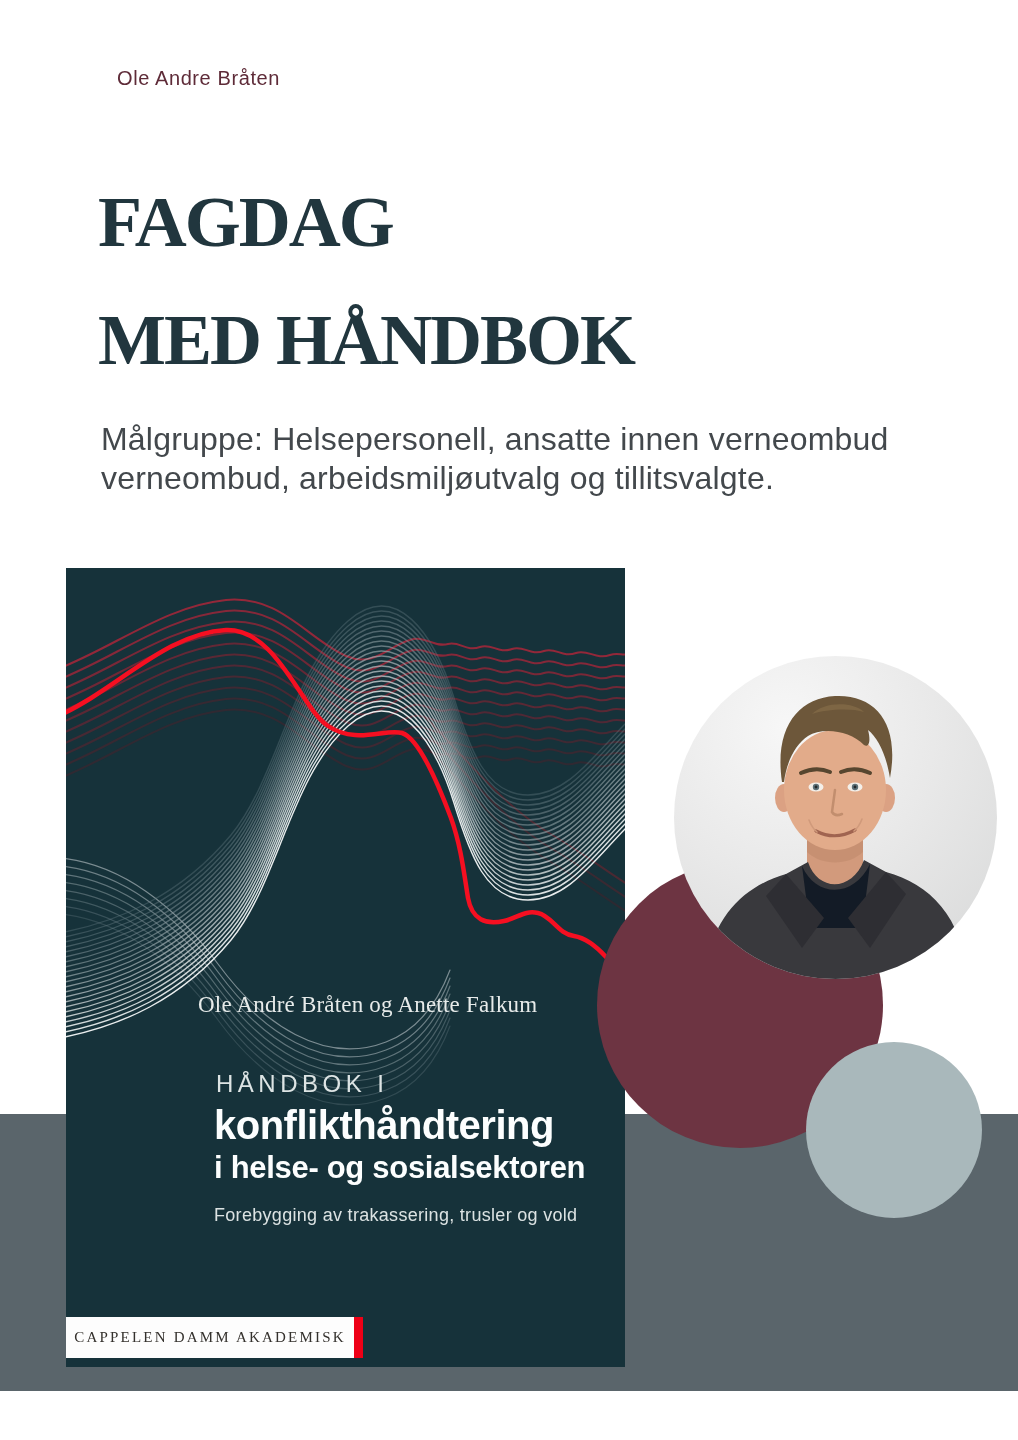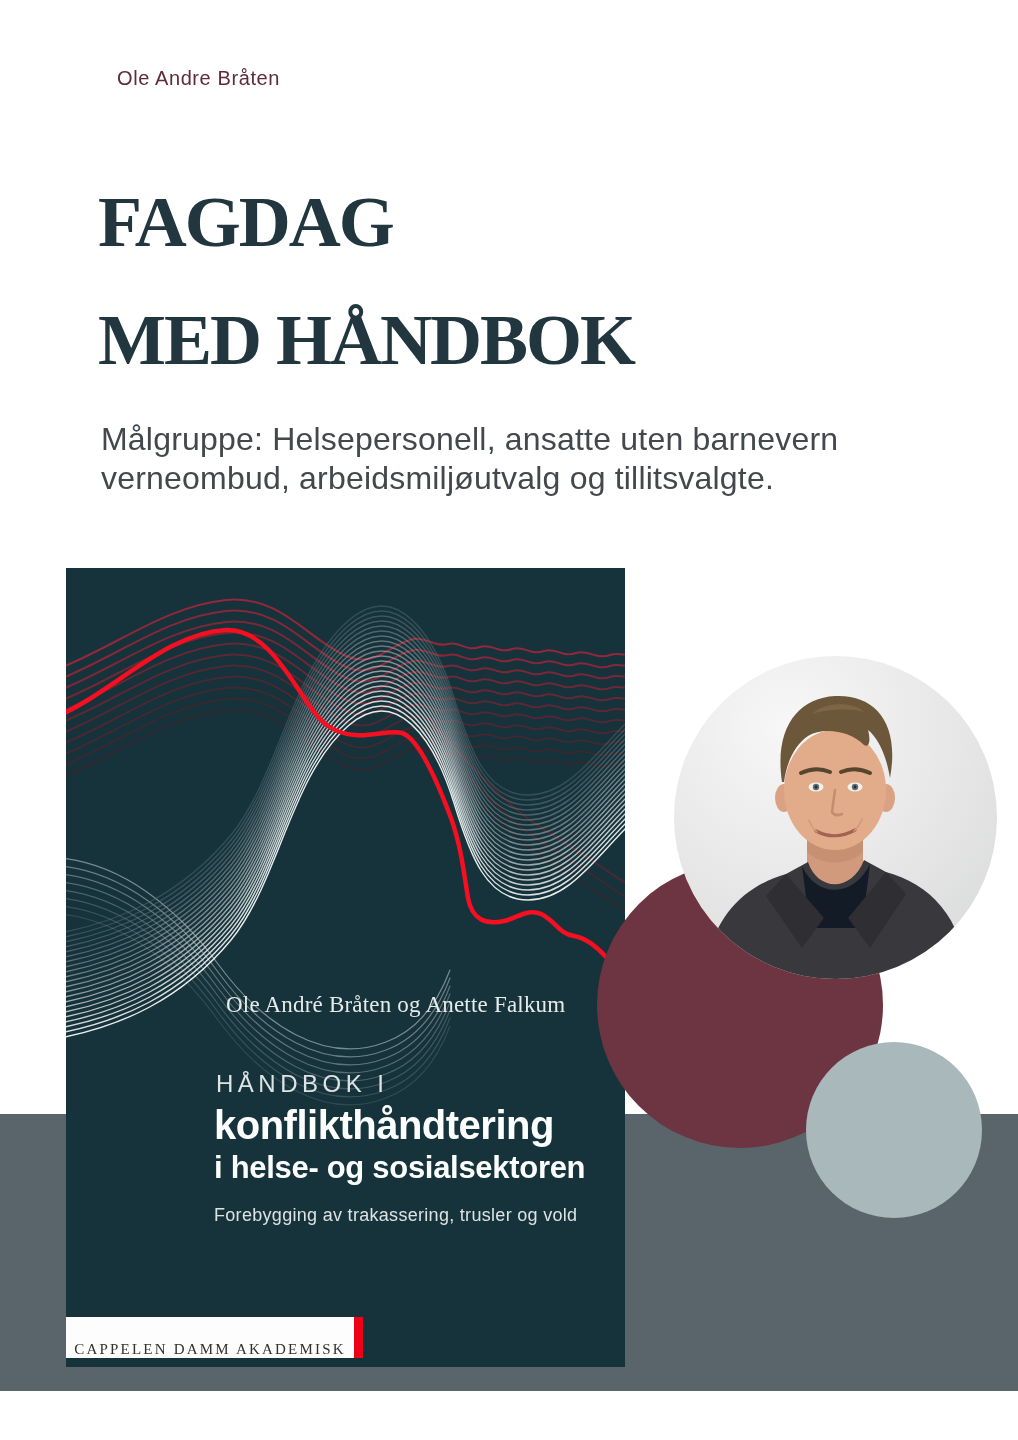--- a/index.html
+++ b/index.html
@@ -22,42 +22,42 @@
     left:101px;top:420px;font-size:32px;line-height:39px;color:#43484c;
     letter-spacing:.2px;
   }
   .audience span{display:block;white-space:nowrap;}
   .footer-band{left:0;top:1114px;width:1018px;height:277px;background:#5a656b;}
   .book{
     left:66px;top:568px;width:559px;height:799px;background:#16323a;overflow:hidden;
   }
   .book svg.cover-art{position:absolute;left:0;top:0;}
   .cover-authors{
-    left:160px;top:424px;font-family:"Liberation Serif",serif;
+    left:132px;top:424px;font-family:"Liberation Serif",serif;
     font-size:23px;color:#e7ebea;letter-spacing:.2px;white-space:nowrap;
   }
   .cover-series{
     left:150px;top:502px;font-size:24px;color:#dde4e4;letter-spacing:4.5px;
     white-space:nowrap;
   }
   .cover-title{
     left:148px;top:535px;font-size:40px;font-weight:bold;color:#fcfefe;
     letter-spacing:-.5px;white-space:nowrap;
   }
   .cover-subtitle{
     left:148px;top:582px;font-size:31px;font-weight:bold;color:#fcfefe;
     letter-spacing:-.3px;white-space:nowrap;
   }
   .cover-tagline{
     left:148px;top:637px;font-size:18px;color:#dce3e3;letter-spacing:.3px;
     white-space:nowrap;
   }
   .publisher-bar{
     left:0;top:749px;width:288px;height:41px;background:#fdfdfd;
-    display:flex;align-items:flex-end;justify-content:center;
+    display:flex;align-items:center;justify-content:center;
   }
   .publisher-label{
     font-family:"Liberation Serif",serif;font-size:15px;color:#34312d;
     letter-spacing:2.2px;white-space:nowrap;
   }
   .publisher-stripe{left:288px;top:749px;width:9px;height:41px;background:#ee0016;}
   .maroon-circle{
     left:597px;top:862px;width:286px;height:286px;border-radius:50%;
     background:#6d3442;
   }
@@ -77,21 +77,21 @@
 <div class="page">
 
   <div class="abs author-name">Ole Andre Bråten</div>
 
   <h1 class="abs heading" style="margin:0;">
     <span>FAGDAG</span>
     <span>MED HÅNDBOK</span>
   </h1>
 
   <div class="abs audience">
-    <span>Målgruppe: Helsepersonell, ansatte uten barnevern</span>
+    <span>Målgruppe: Helsepersonell, ansatte innen verneombud</span>
     <span>verneombud, arbeidsmiljøutvalg og tillitsvalgte.</span>
   </div>
 
   <div class="abs footer-band"></div>
 
   <div class="abs book">
     <svg class="cover-art" width="559" height="799" viewBox="0 0 559 799">
       <g id="maroonWaves" fill="none" stroke-width="2" stroke-linecap="round">
         <path d="M -6,100 C 50,78 100,38 160,32 C 215,27 240,70 280,88 C 308,100 322,78 344,72
                  C 360,67 368,80 382,76 C 394,73 400,84 414,79 C 426,75 432,86 446,81

